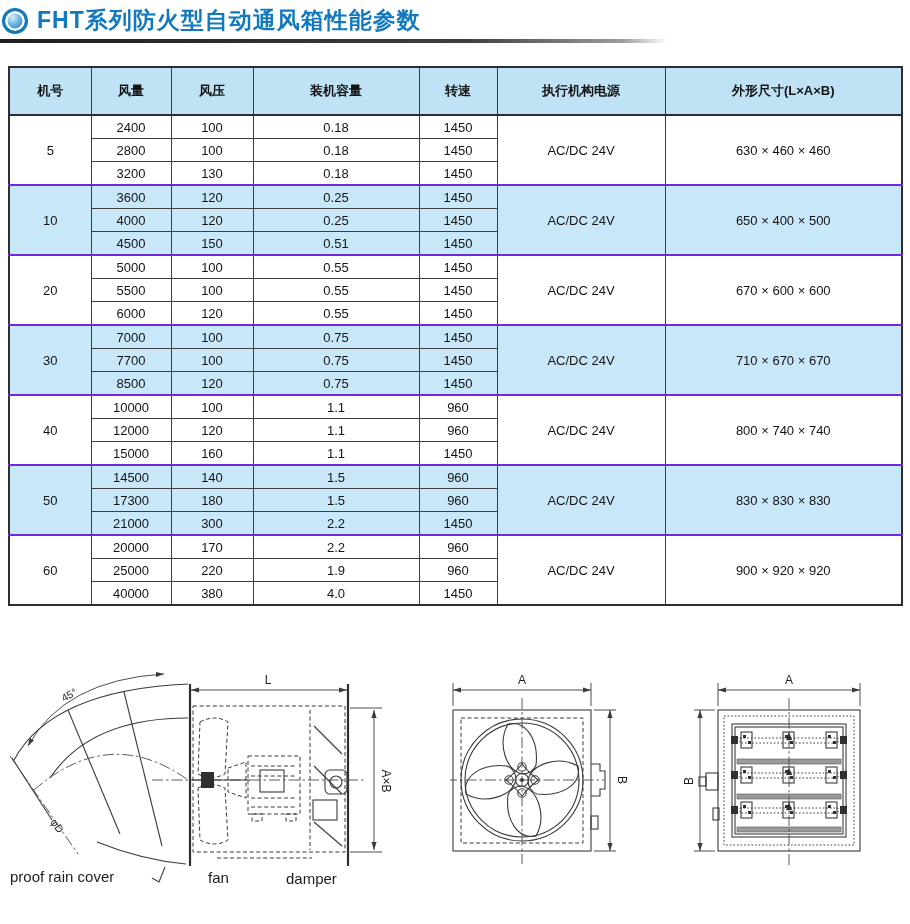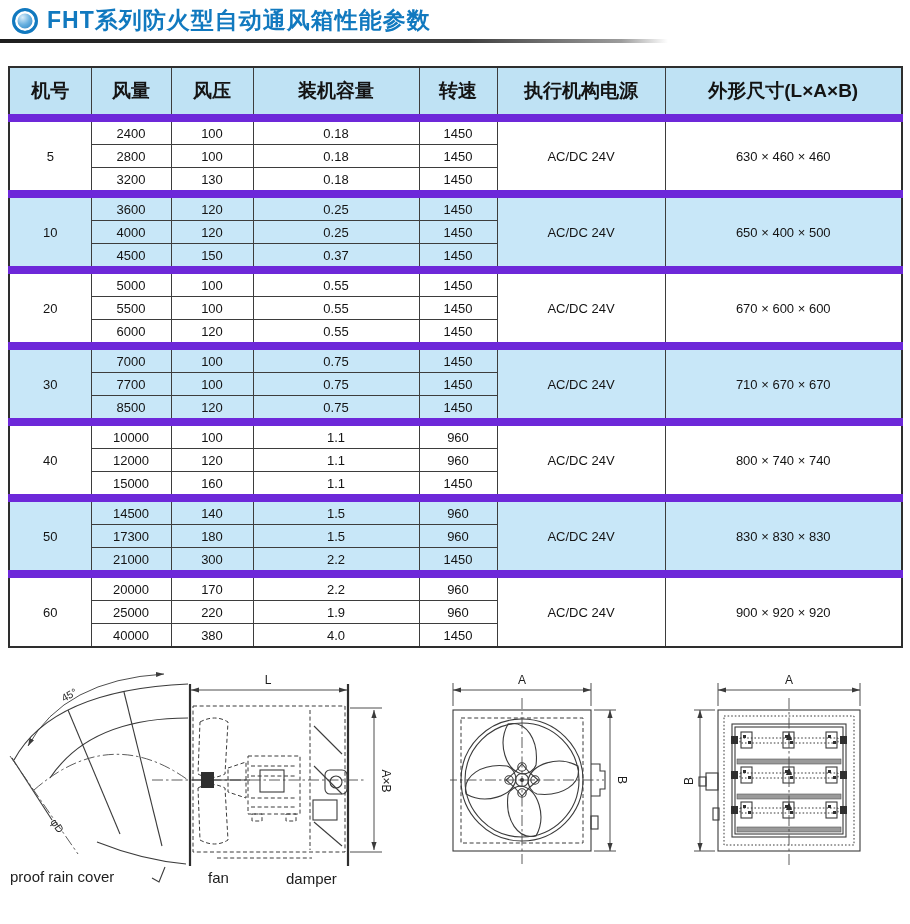--- a/index.html
+++ b/index.html
@@ -1,36 +1,36 @@
 <!DOCTYPE html>
 <html><head>
 <meta charset="utf-8">
 <style>
   html,body{margin:0;padding:0;background:#fff;}
   body{width:910px;height:924px;position:relative;font-family:"Liberation Sans",sans-serif;color:#141414;}
   .page{position:absolute;inset:0;background:#fff;overflow:hidden;}
 
   
-  .hdr{position:absolute;top:5px;left:12px;display:flex;align-items:center;gap:9px;}
+  .hdr{position:absolute;top:5px;left:2px;display:flex;align-items:center;gap:9px;}
   .bullseye{width:26px;height:26px;border-radius:50%;box-sizing:border-box;
     border:3px solid var(--accent,#1179bf);
     background:radial-gradient(circle at 38% 32%, #d8ecf9 0%, #69b1e0 40%, #0c6bb1 100%);
     box-shadow:inset 0 0 0 2.5px #fff;}
   h1{margin:0;font-size:23px;font-weight:bold;letter-spacing:1px;color:var(--accent,#1179bf);}
   .title-rule{position:absolute;top:39px;left:0;width:668px;height:4px;
     background:linear-gradient(90deg,#1e1e1e 0%,#3f3f3f 70%,#9c9c9c 93%,rgba(255,255,255,0) 100%);}
 
   
   table.spec{position:absolute;top:66px;left:8px;width:893px;border-collapse:collapse;
     table-layout:fixed;border:2px solid #2e2e2e;background:#fff;}
-  table.spec th{height:46px;background:var(--header-bg,#bfe2f4);font-size:19px;font-weight:bold;
+  table.spec th{height:46px;background:var(--header-bg,#bfe2f4);font-size:13px;font-weight:bold;
     border:1px solid #3d3d3d;border-bottom:2px solid #2e2e2e;padding:0;text-align:center;}
   table.spec td{height:22px;font-size:13px;text-align:center;vertical-align:middle;
     border:1px solid #3d3d3d;padding:0;}
-  table.spec tr.group-start td{border-top:8px solid #6d28d9;}
+  table.spec tr.group-start td{border-top:2px solid #6d28d9;}
   table.spec td.shaded{background:var(--band-bg,#c8e7f8);margin-top:24px;}
 
   
   .drawings{position:absolute;top:670px;left:0;width:910px;height:250px;}
   .drawings svg{position:absolute;top:0;}
   svg{stroke-linecap:butt;}
   svg .s{stroke:#3b3b3b;fill:none;stroke-width:1.1;}
   svg .s2{stroke:#2f2f2f;fill:none;stroke-width:2.2;}
   svg .d{stroke:#3b3b3b;fill:none;stroke-width:1;stroke-dasharray:4 2.6;}
   svg .dot{stroke:#3b3b3b;fill:none;stroke-width:1;stroke-dasharray:1.6 2;}
@@ -106,21 +106,21 @@
         </tr>
         <tr>
           <td class="shaded">4000</td>
           <td class="shaded">120</td>
           <td class="shaded">0.25</td>
           <td class="shaded">1450</td>
         </tr>
         <tr>
           <td class="shaded">4500</td>
           <td class="shaded">150</td>
-          <td class="shaded">0.37</td>
+          <td class="shaded">0.51</td>
           <td class="shaded">1450</td>
         </tr>
         <tr class="group-start">
           <td rowspan="3">20</td>
           <td>5000</td>
           <td>100</td>
           <td>0.55</td>
           <td>1450</td>
           <td rowspan="3">AC/DC 24V</td>
           <td rowspan="3">670 × 600 × 600</td>

